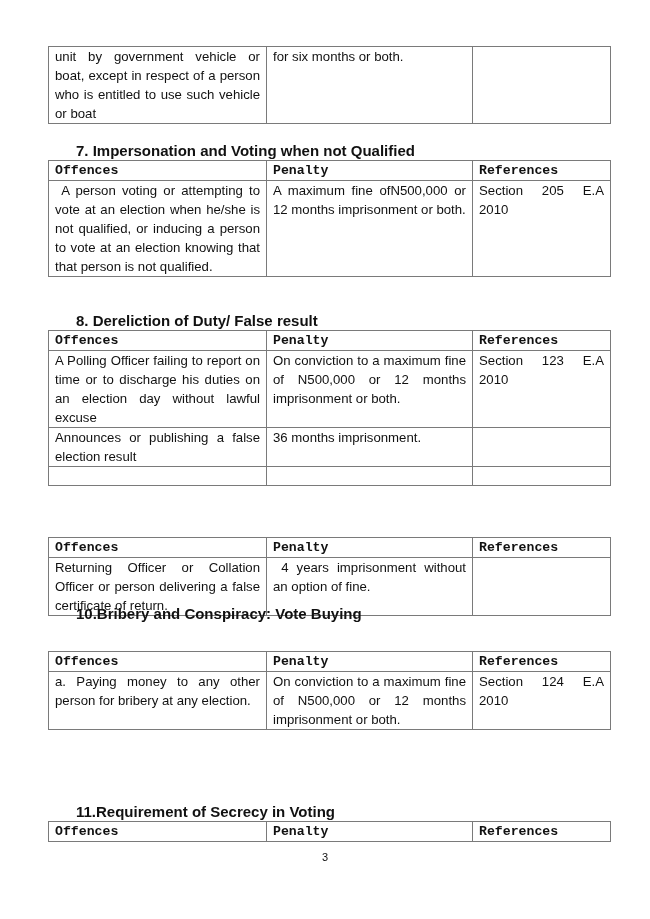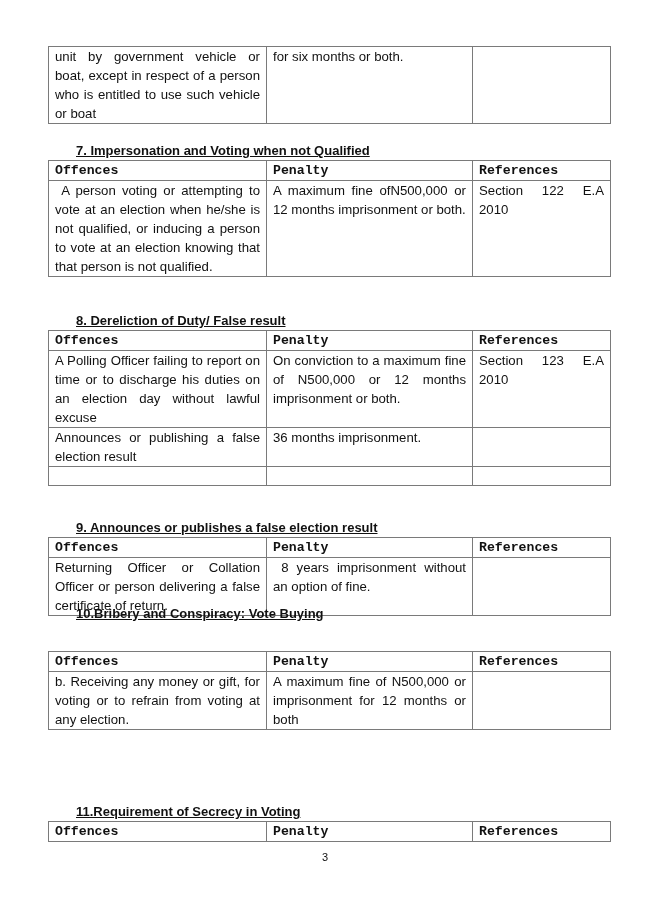--- a/index.html
+++ b/index.html
@@ -15,22 +15,22 @@
     }
     table.doc col.c1 { width: 218px; }
     table.doc col.c2 { width: 206px; }
     table.doc col.c3 { width: 138px; }
     table.doc td, table.doc th {
       border: 1px solid #7a7a7a; padding: 0 6px; vertical-align: top;
       text-align: justify; text-align-last: left;
     }
     table.doc th { font-weight: bold; text-align: left; height: 19px; font-family: Liberation Mono, monospace; }
     .heading {
-      position: absolute; left: 76px; font-weight: bold; font-size: 13px;
-      line-height: 18px; white-space: nowrap; text-decoration: underline;
+      position: absolute; left: 76px; font-weight: bold; font-size: 15px;
+      line-height: 18px; white-space: nowrap;
     }
     .empty-row td { height: 18px; }
     .ref { text-align: justify; }
     .pagenum {
       position: absolute; left: 0; width: 650px; top: 851px; text-align: center;
       font-size: 11px;
     }
   </style>
 </head>
 <body>
@@ -61,21 +61,21 @@
       </colgroup>
     <tbody>
         <tr>
       <th>Offences</th>
       <th>Penalty</th>
       <th>References</th>
     </tr>
     <tr>
       <td style="white-space:pre-wrap;"> A person voting or attempting to vote at an election when he/she is not qualified, or inducing a person to vote at an election knowing that that person is not qualified.</td>
       <td>A maximum fine ofN500,000 or 12 months imprisonment or both.</td>
-      <td class="ref">Section 122 E.A 2010</td>
+      <td class="ref">Section 205 E.A 2010</td>
     </tr>
   </tbody>
     </table>
 
   <div class="heading" style="top:312px;">8.  Dereliction of Duty/ False result</div>
   <table class="doc" style="top:330px;">
     <colgroup>
         <col class="c1">
         <col class="c2">
         <col class="c3">
@@ -97,58 +97,57 @@
       <td></td>
     </tr>
     <tr class="empty-row">
       <td></td>
       <td></td>
       <td></td>
     </tr>
   </tbody>
     </table>
 
-  <div class="heading" style="top:519px;">9.  Announces or publishes a false election result</div>
   <table class="doc" style="top:537px;">
     <colgroup>
         <col class="c1">
         <col class="c2">
         <col class="c3">
       </colgroup>
     <tbody>
         <tr>
       <th>Offences</th>
       <th>Penalty</th>
       <th>References</th>
     </tr>
     <tr>
       <td>Returning Officer or Collation Officer or person delivering a false certificate of return.</td>
-      <td style="white-space:pre-wrap;"> 8 years imprisonment without an option of fine.</td>
+      <td style="white-space:pre-wrap;"> 4 years imprisonment without an option of fine.</td>
       <td></td>
     </tr>
   </tbody>
     </table>
 
   <div class="heading" style="top:605px;">10.Bribery and Conspiracy: Vote Buying</div>
   <table class="doc" style="top:651px;">
     <colgroup>
         <col class="c1">
         <col class="c2">
         <col class="c3">
       </colgroup>
     <tbody>
         <tr>
       <th>Offences</th>
       <th>Penalty</th>
       <th>References</th>
     </tr>
     <tr>
-      <td>b. Receiving any money or gift, for voting or to refrain from voting at any election.</td>
-      <td>A maximum fine of N500,000 or imprisonment for 12 months or both</td>
-      <td></td>
+      <td>a. Paying money to any other person for bribery at any election.</td>
+      <td>On conviction to a maximum fine of N500,000 or 12 months imprisonment or both.</td>
+      <td class="ref">Section 124 E.A 2010</td>
     </tr>
   </tbody>
     </table>
 
   <div class="heading" style="top:803px;">11.Requirement of Secrecy in Voting</div>
   <table class="doc" style="top:821px;">
     <colgroup>
         <col class="c1">
         <col class="c2">
         <col class="c3">

